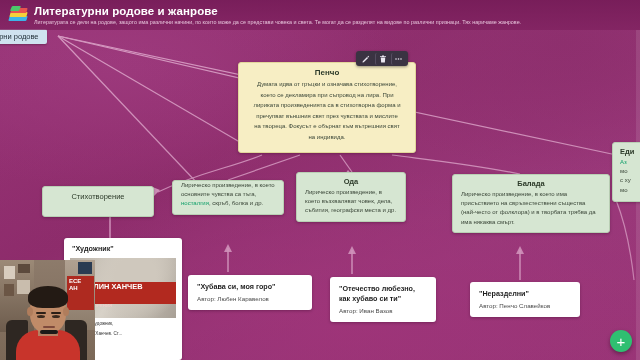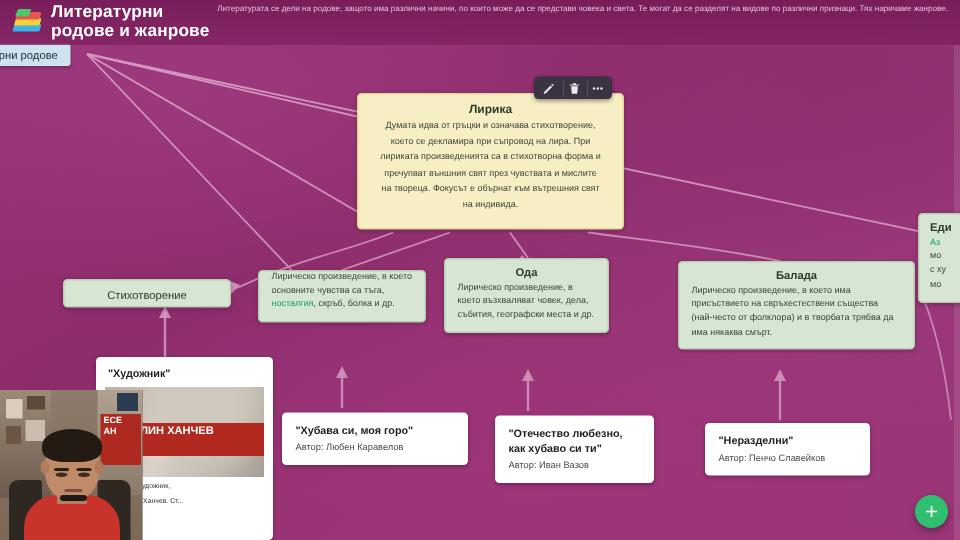--- a/index.html
+++ b/index.html
@@ -34,21 +34,21 @@
     background: linear-gradient(180deg, rgba(118,28,88,.92), rgba(128,34,96,.80));
     display: flex; align-items: center; padding: 0 8px;
     z-index: 40;
   }
   #book-logo { width: 20px; height: 20px; position: relative; flex: 0 0 20px; margin-right: 6px; }
   #book-logo i { position: absolute; display: block; border-radius: 1px; }
   .bk1 { left: 1px; top: 11px; width: 18px; height: 5px; background: #3cb4e8; transform: skewX(-16deg); }
   .bk2 { left: 2px; top: 7px;  width: 17px; height: 5px; background: #f5d13a; transform: skewX(-16deg); }
   .bk3 { left: 3px; top: 3px;  width: 16px; height: 5px; background: #e8534f; transform: skewX(-16deg); }
   .bk4 { left: 3px; top: 1px;  width: 9px;  height: 5px; background: #4cc86a; transform: skewX(-22deg); }
-  .htext { display: flex; flex-direction: row; justify-content: center; }
+  .htext { display: flex; flex-direction: column; justify-content: center; }
   #header-title { color: #ffffff; font-size: 11.5px; font-weight: bold; line-height: 13px; letter-spacing: .1px; }
   #header-sub { color: #e6c2da; font-size: 5.4px; line-height: 8px; white-space: nowrap; }
 
   
   #breadcrumb {
     position: absolute; left: -38px; top: 29px;
     background: #cfe2ef; color: #24333c;
     font-size: 7.5px; line-height: 15px; height: 15px;
     padding: 0 8px; border-radius: 2px;
     box-shadow: 0 1px 2px rgba(0,0,0,.25);
@@ -71,21 +71,21 @@
   .node-body {
     color: #394537; font-size: 6px; line-height: 9.2px;
     padding: 0 8px 5px; text-align: left;
   }
   .hl-green { color: #12a06a; }
 
   #node-lirika { left: 238px; top: 62px; width: 178px; }
   #node-lirika .node-title { font-size: 8px; padding-top: 5px; }
   #node-lirika .node-body { padding: 0 14px 9px; text-align: center; line-height: 10.6px; }
 
-  #node-stihotvorenie { left: 42px; top: 186px; width: 112px; height: 19px; }
+  #node-stihotvorenie { left: 42px; top: 186px; width: 112px; height: 31px; }
   #node-stihotvorenie .node-title { padding: 5px 2px 0; font-weight: normal; font-size: 7.5px; }
 
   #node-elegiya { left: 172px; top: 180px; width: 112px; }
   #node-oda     { left: 296px; top: 172px; width: 110px; }
   #node-balada  { left: 452px; top: 174px; width: 158px; }
 
   
   #node-edin { left: 612px; top: 142px; width: 56px; }
   #node-edin .node-title { text-align: left; padding-left: 7px; }
   #node-edin .node-body { padding: 0 7px 6px; }
@@ -241,21 +241,21 @@
       <polygon points="110,204 106,212 114,212"></polygon>
       <polygon points="228,244 224,252 232,252"></polygon>
       <polygon points="352,246 348,254 356,254"></polygon>
       <polygon points="520,246 516,254 524,254"></polygon>
       <polygon points="160,190 150,186 154,196"></polygon>
       <polygon points="348,170 342,178 354,177"></polygon>
     </g>
   </svg>
 
   <div class="node node-yellow" id="node-lirika">
-    <div class="node-title">Лирика</div>
+    <div class="node-title">Пенчо</div>
     <div class="node-body">Думата идва от гръцки и означава стихотворение, което се декламира при съпровод на лира. При лириката произведенията са в стихотворна форма и пречупват външния свят през чувствата и мислите на твореца. Фокусът е обърнат към вътрешния свят на индивида.</div>
   </div>
 
   <div id="node-toolbar">
     <div class="tb-btn">
       <svg width="8" height="8" viewBox="0 0 16 16" fill="#ece8f2">
           <path d="M12.3 1.7l2 2-1.3 1.3-2-2zM1.5 12.5l8.6-8.6 2 2L3.5 14.5 1 15z"></path>
         </svg>
     </div>
     <div class="tb-btn sep">

